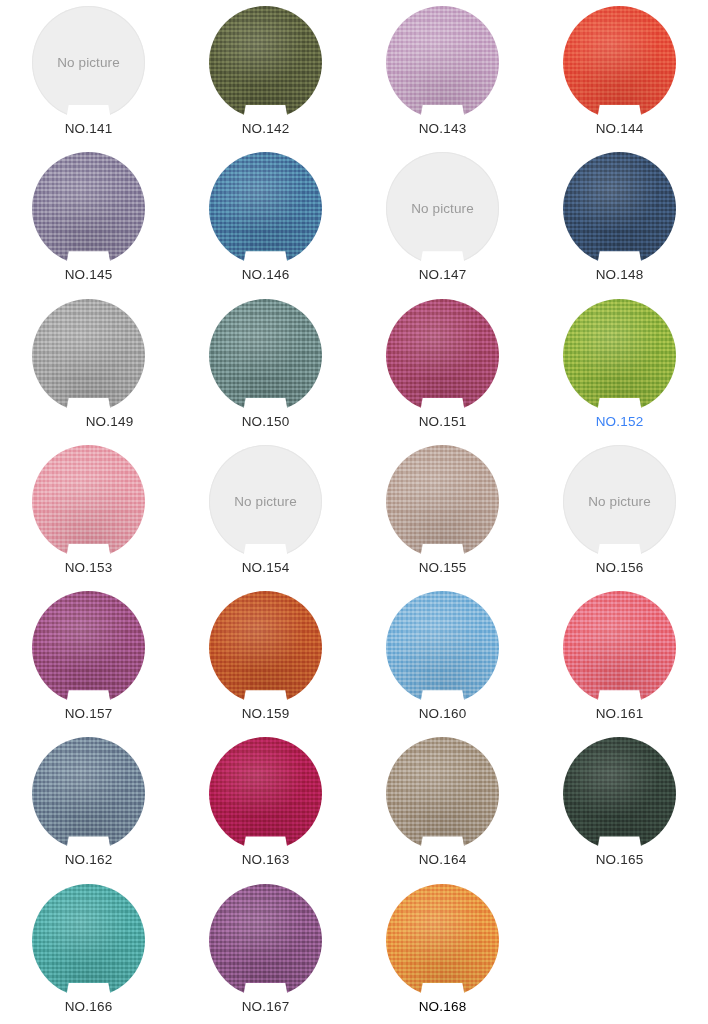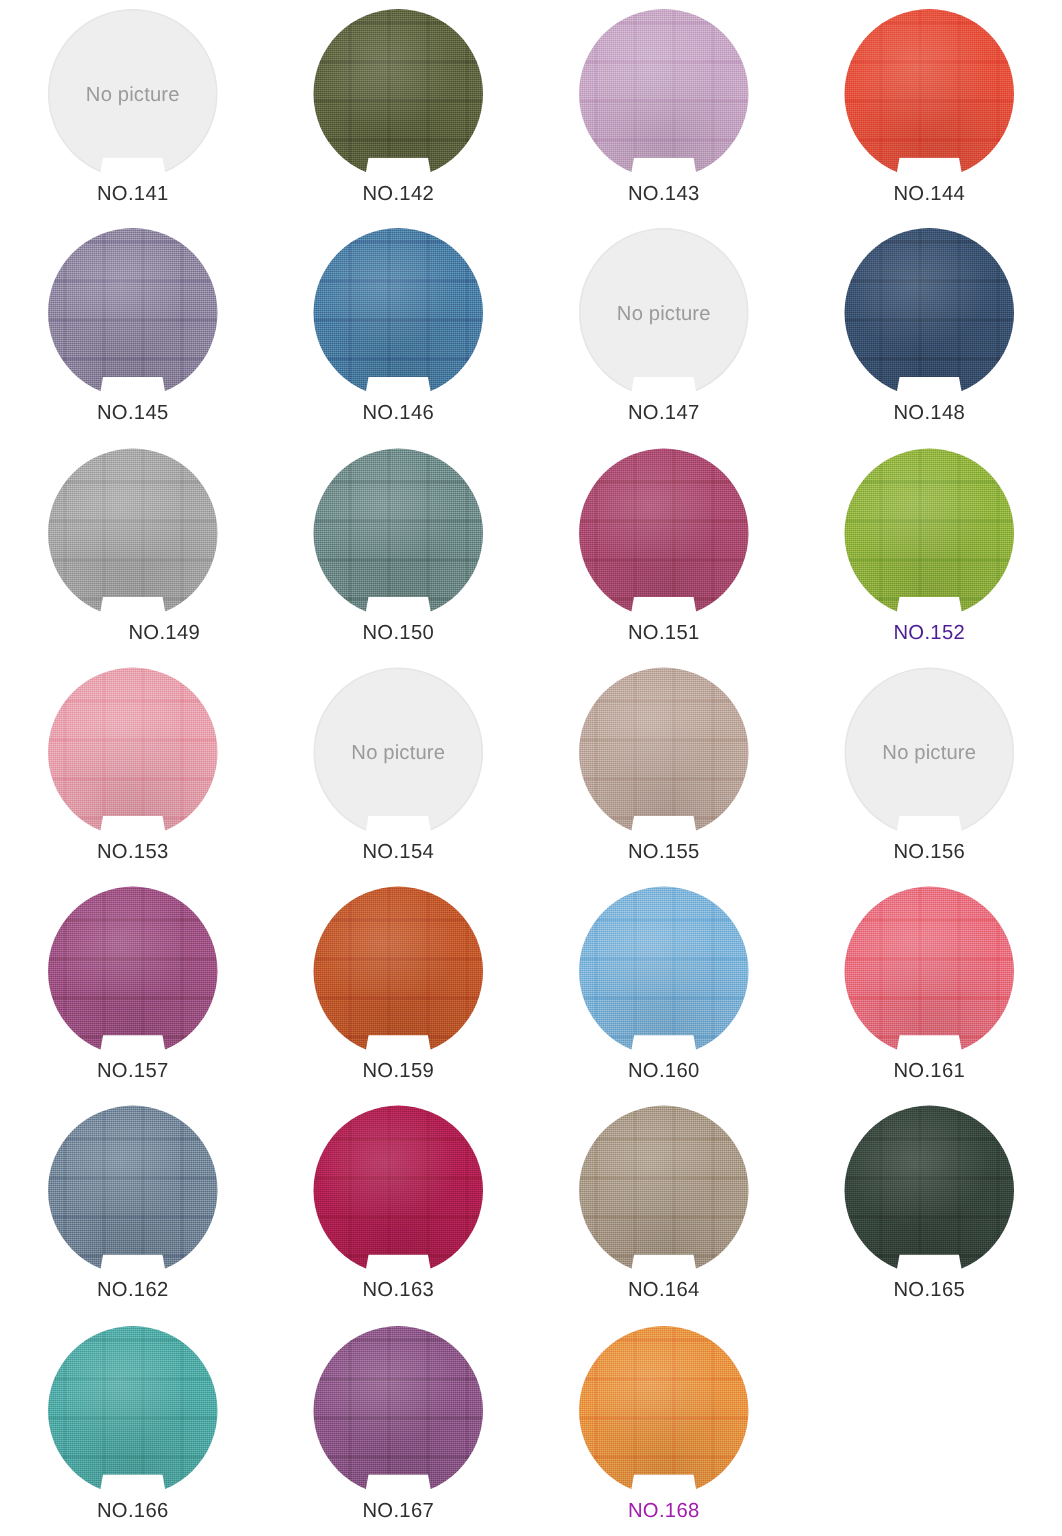--- a/index.html
+++ b/index.html
@@ -206,21 +206,21 @@
         <div class="swatch-disc textured" style="background: rgb(169, 74, 110);"></div>
         <div class="swatch-notch"></div>
       </div>
       <div class="swatch-label" style="color: rgb(46, 46, 46);">NO.151</div>
     </div>
     <div class="swatch-cell">
       <div class="swatch-disc-wrap">
         <div class="swatch-disc textured" style="background: rgb(143, 178, 63);"></div>
         <div class="swatch-notch"></div>
       </div>
-      <div class="swatch-label" style="color: #4c1d95;">NO.152</div>
+      <div class="swatch-label" style="color: #3b82f6;">NO.152</div>
     </div>
     <div class="swatch-cell">
       <div class="swatch-disc-wrap">
         <div class="swatch-disc textured" style="background: rgb(232, 160, 173);"></div>
         <div class="swatch-notch"></div>
       </div>
       <div class="swatch-label" style="color: rgb(46, 46, 46);">NO.153</div>
     </div>
     <div class="swatch-cell">
       <div class="swatch-disc-wrap">
@@ -315,15 +315,15 @@
         <div class="swatch-disc textured" style="background: rgb(138, 86, 134);"></div>
         <div class="swatch-notch"></div>
       </div>
       <div class="swatch-label" style="color: rgb(46, 46, 46);">NO.167</div>
     </div>
     <div class="swatch-cell">
       <div class="swatch-disc-wrap">
         <div class="swatch-disc textured" style="background: rgb(232, 146, 66);"></div>
         <div class="swatch-notch"></div>
       </div>
-      <div class="swatch-label" style="color: #a21caf;">NO.168</div>
+      <div class="swatch-label" style="color: #000000;">NO.168</div>
     </div>
   </div>
 
 </body></html>

